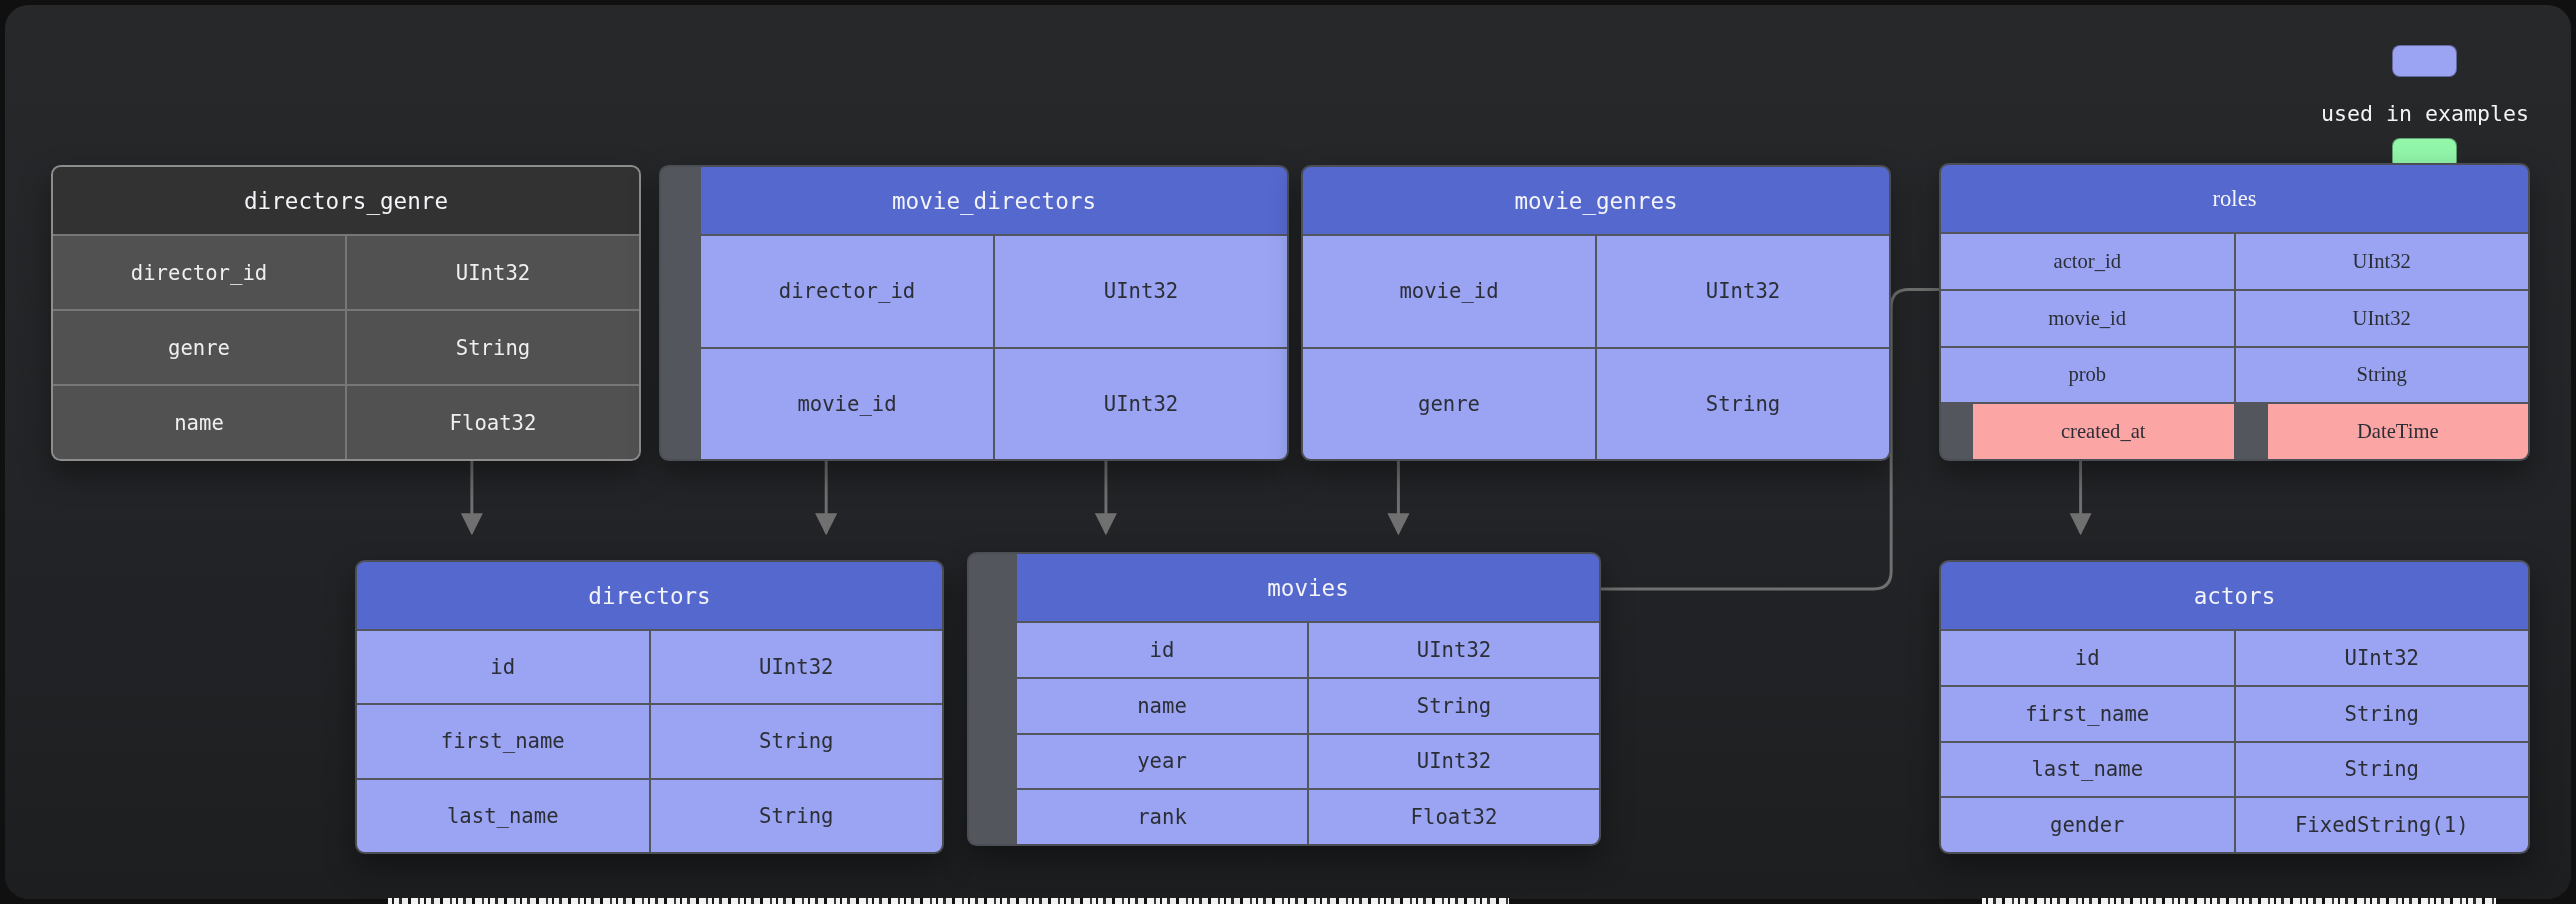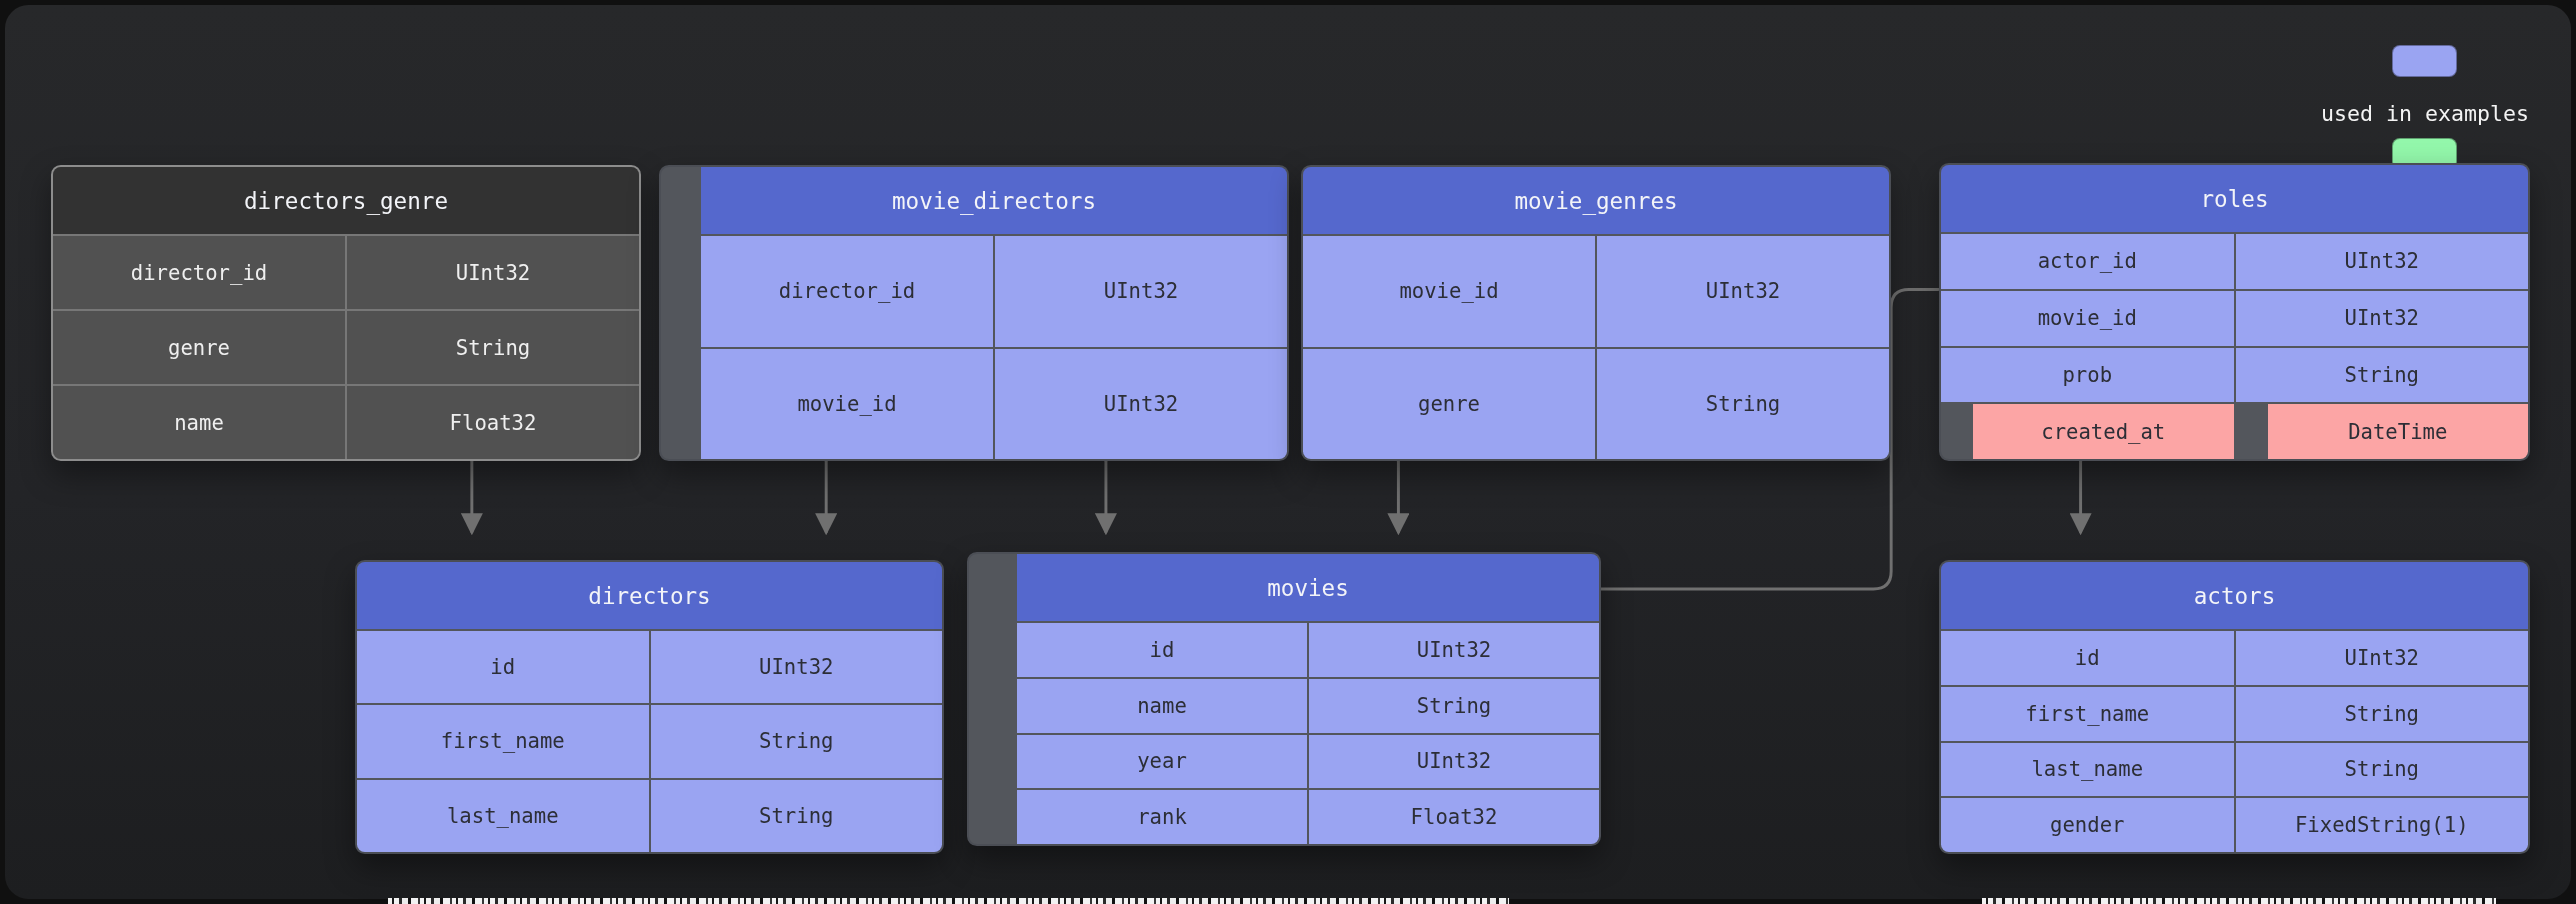--- a/index.html
+++ b/index.html
@@ -47,21 +47,21 @@
   .tbl.gray{background:#6f6f6f;border:2px solid #8d8d8d;}
   .tbl.gray .hdr{background:#323232;}
   .tbl.gray .row{border-top:2px solid #777777;}
   .tbl.gray .row:first-of-type{border-top:none;}
   .tbl.gray .cell{background:#515151;color:#efefef;}
   .tbl.gray .cell + .cell{border-left:2px solid #777777;}
   
   #t-directors_genre{left:51px; top:165px; width:586px; height:292px;}
   #t-movie_directors{left:659px; top:165px; width:586px; height:292px;padding-left:40px;}
   #t-movie_genres   {left:1268px;top:165px; width:586px; height:292px;margin-left:33px;}
-  #t-roles          {left:1939px;top:163px; width:587px; height:294px;}
+  #t-roles          {left:1939px;top:163px; width:587px; height:294px;font-family:Liberation Serif, serif;}
   #t-directors      {left:355px; top:560px; width:585px; height:290px;}
   #t-movies         {left:967px; top:552px; width:582px; height:290px;padding-left:48px;}
   #t-actors         {left:1939px;top:560px; width:587px; height:290px;}
   
   svg.relations{position:absolute;left:0;top:0;pointer-events:none;}
   svg.relations path{stroke:#707070;stroke-width:3;fill:none;stroke-linecap:round;}
   
   .strip{
     position:absolute;bottom:0;height:5.9px;z-index:5;
     background:repeating-linear-gradient(90deg,

